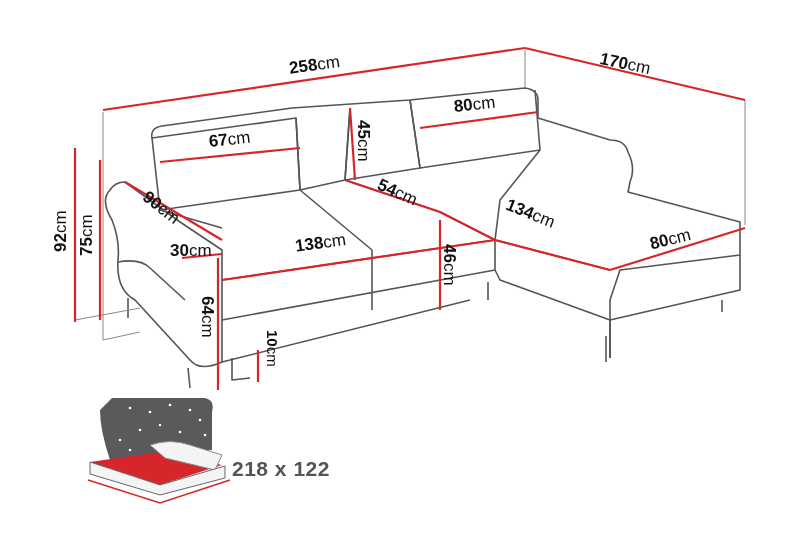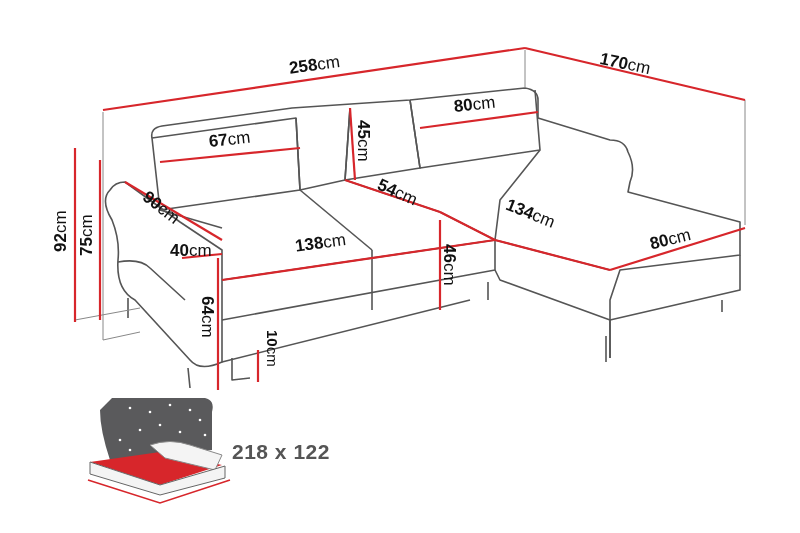--- a/index.html
+++ b/index.html
@@ -1,21 +1,21 @@
 <!DOCTYPE html>
 <html><head>
 <meta charset="utf-8">
 <style>
   html,body{margin:0;padding:0;background:#fff;}
   body{width:800px;height:533px;position:relative;overflow:hidden;font-family:"Liberation Sans",sans-serif;}
   svg{position:absolute;left:0;top:0;}
   .lbl{position:absolute;color:#111;font-size:17px;white-space:nowrap;transform-origin:left top;line-height:1;}
   .lbl b{font-weight:bold;}
   .lbl .u{font-weight:normal;}
-  .bed-lbl{position:absolute;left:232px;top:440px;font-size:21px;color:#555;font-weight:bold;letter-spacing:0.5px;}
+  .bed-lbl{position:absolute;left:232px;top:457px;font-size:21px;color:#555;font-weight:bold;letter-spacing:0.5px;}
 </style>
 </head>
 <body>
 
 <svg width="800" height="533" viewBox="0 0 800 533">
   <g fill="none" stroke="#555" stroke-width="1.6" stroke-linejoin="round">
 
     <path d="M152 138 Q150 128 162 126 L292 108 L410 100 L525 88 Q538 90 538 100 L538 118 L610 140 Q625 140 628 152 Q636 168 630 182 L628 192 L740 222 L740 255 L620 270 L610 300 L610 358"></path>
 
     <path d="M110 190 Q100 200 112 220 Q120 240 118 260 Q116 290 135 300 L190 360 Q200 372 222 362 L222 250 L180 222 L125 182 Q115 182 110 190 Z"></path>
@@ -87,21 +87,21 @@
 
 <div class="lbl" style="left:288px;top:60px;transform:rotate(-8deg);"><b>258</b><span class="u">cm</span></div>
 <div class="lbl" style="left:602px;top:50px;transform:rotate(12deg);"><b>170</b><span class="u">cm</span></div>
 <div class="lbl" style="left:208px;top:133px;transform:rotate(-6deg);"><b>67</b><span class="u">cm</span></div>
 <div class="lbl" style="left:372px;top:120px;transform:rotate(90deg);"><b>45</b><span class="u">cm</span></div>
 <div class="lbl" style="left:453px;top:98px;transform:rotate(-6deg);"><b>80</b><span class="u">cm</span></div>
 <div class="lbl" style="left:150px;top:188px;transform:rotate(38deg);"><b>90</b><span class="u">cm</span></div>
 <div class="lbl" style="left:382px;top:176px;transform:rotate(24deg);"><b>54</b><span class="u">cm</span></div>
 <div class="lbl" style="left:510px;top:196px;transform:rotate(22deg);"><b>134</b><span class="u">cm</span></div>
 <div class="lbl" style="left:648px;top:236px;transform:rotate(-14deg);"><b>80</b><span class="u">cm</span></div>
-<div class="lbl" style="left:170px;top:242px;"><b>40</b><span class="u">cm</span></div>
+<div class="lbl" style="left:170px;top:242px;"><b>30</b><span class="u">cm</span></div>
 <div class="lbl" style="left:294px;top:238px;transform:rotate(-8deg);"><b>138</b><span class="u">cm</span></div>
 <div class="lbl" style="left:458px;top:244px;transform:rotate(90deg);"><b>46</b><span class="u">cm</span></div>
 <div class="lbl" style="left:52px;top:252px;transform:rotate(-90deg);"><b>92</b><span class="u">cm</span></div>
 <div class="lbl" style="left:78px;top:256px;transform:rotate(-90deg);"><b>75</b><span class="u">cm</span></div>
 <div class="lbl" style="left:216px;top:296px;transform:rotate(90deg);"><b>64</b><span class="u">cm</span></div>
 <div class="lbl" style="left:280px;top:330px;transform:rotate(90deg);font-size:15px;"><b>10</b><span class="u">cm</span></div>
 
 <div class="bed-lbl">218 x 122</div>
 
 </body></html>

